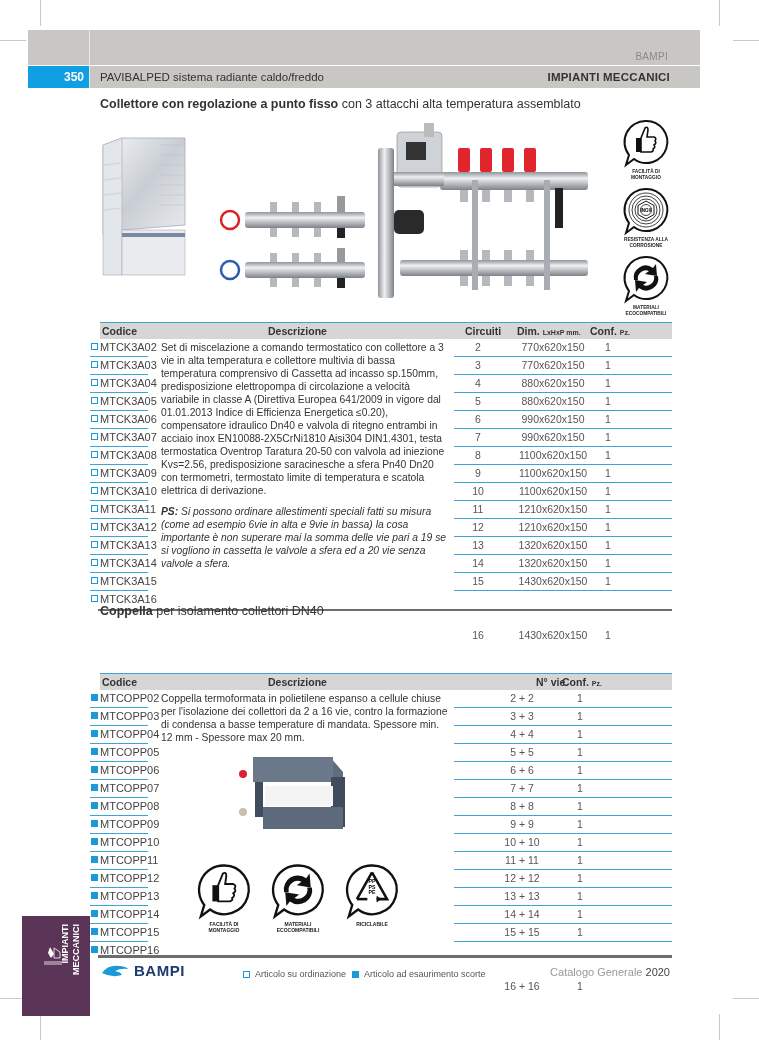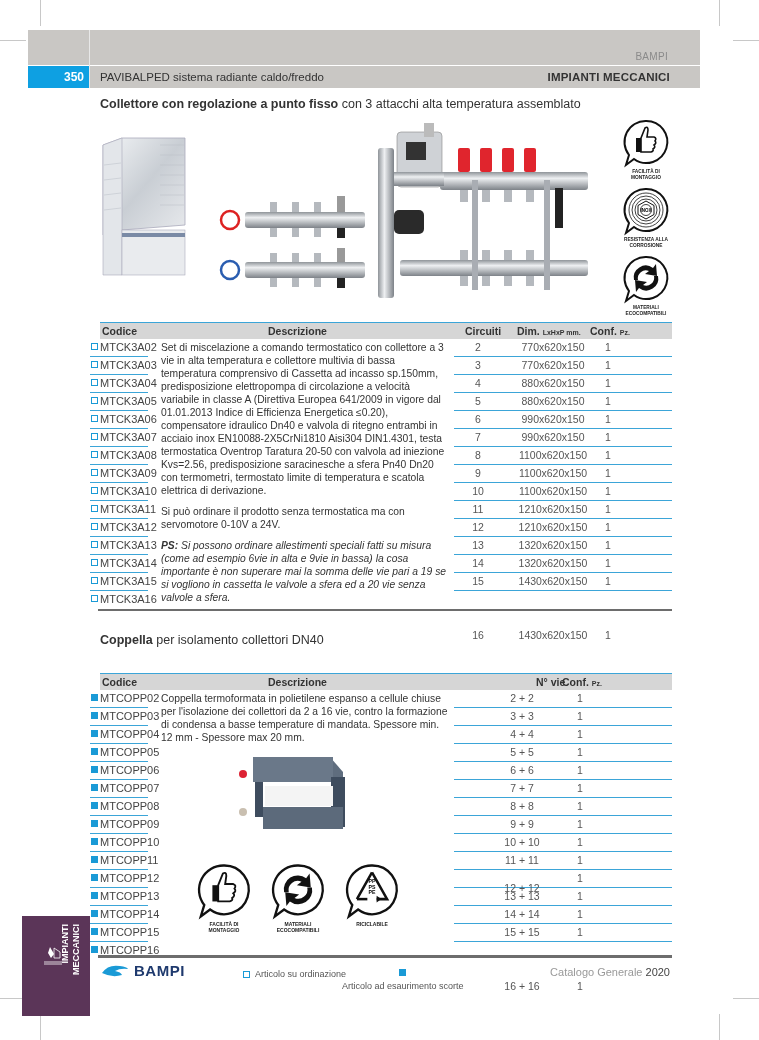--- a/index.html
+++ b/index.html
@@ -357,25 +357,24 @@
           <div class="c2" style="left:54px;width:90px;">1430x620x150</div>
           <div class="c3" style="left:140px;width:28px;">1</div>
         </div>
       </div>
     </div>
   <div class="tfoot"></div>
 </div>
 
 <div class="desc" style="left:161px;top:341px;width:290px;">
   <p>Set di miscelazione a comando termostatico con collettore a 3 vie in alta temperatura e collettore multivia di bassa temperatura comprensivo di Cassetta ad incasso sp.150mm, predisposizione elettropompa di circolazione a velocità variabile in classe A (Direttiva Europea 641/2009 in vigore dal 01.01.2013 Indice di Efficienza Energetica ≤0.20), compensatore idraulico Dn40 e valvola di ritegno entrambi in acciaio inox EN10088-2X5CrNi1810 Aisi304 DIN1.4301, testa termostatica Oventrop Taratura 20-50 con valvola ad iniezione Kvs=2.56, predisposizione saracinesche a sfera Pn40  Dn20 con termometri, termostato limite di temperatura e scatola elettrica di derivazione.</p>
-  <p style="margin-top:8px;">Si può ordinare il prodotto senza termostatica ma con servomotore 0-10V a 24V.</p>
   <p style="margin-top:8px;"><b><i>PS:</i></b><i> Si possono ordinare allestimenti speciali fatti su misura (come ad esempio 6vie in alta e 9vie in bassa) la cosa importante è non superare mai la somma delle vie pari a 19 se si vogliono in cassetta le valvole a sfera ed a 20 vie senza valvole a sfera.</i></p>
 </div>
 
-<div class="prod-title" style="top:633px;">
+<div class="prod-title" style="top:604px;">
   <b>Coppella</b><span> per isolamento collettori DN40</span>
 </div>
 
 <div class="tbl" style="top:673px;">
   <div class="thead">
     <div style="left:2px;">Codice</div>
     <div style="left:168px;">Descrizione</div>
     <div style="left:388px;padding-left:48px;">N° vie</div>
     <div style="left:462px;"><span>Conf.</span> <small>Pz.</small></div>
   </div>
@@ -446,21 +445,21 @@
       <div class="row">
         <div class="code"><span class="sq fill"></span><span>MTCOPP11</span></div>
         <div class="cell-line">
           <div class="c1" style="left:38px;width:60px;">11 + 11</div>
           <div class="c3" style="left:112px;width:28px;">1</div>
         </div>
       </div>
       <div class="row">
         <div class="code"><span class="sq fill"></span><span>MTCOPP12</span></div>
         <div class="cell-line">
-          <div class="c1" style="left:38px;width:60px;margin-top:10px;">12 + 12</div>
+          <div class="c1" style="left:38px;width:60px;">12 + 12</div>
           <div class="c3" style="left:112px;width:28px;">1</div>
         </div>
       </div>
       <div class="row">
         <div class="code"><span class="sq fill"></span><span>MTCOPP13</span></div>
         <div class="cell-line">
           <div class="c1" style="left:38px;width:60px;">13 + 13</div>
           <div class="c3" style="left:112px;width:28px;">1</div>
         </div>
       </div>
@@ -536,21 +535,21 @@
 <div class="logo">
   <svg width="30" height="16" viewBox="0 0 30 16">
     <path d="M2 10 Q8 1 20 3 Q27 4 28 6 Q20 5 15 8 Q21 9 22 12 Q12 15 2 10 Z" fill="#1a9ad6"></path>
   </svg>
   <span class="logo-text">BAMPI</span>
 </div>
 <div class="legend" style="left:243px;">
   <span class="sq open"></span>
   <span>Articolo su ordinazione</span>
 </div>
-<div class="legend" style="left:342px;flex-direction:column;">
+<div class="legend" style="left:352px;">
   <span class="sq fill"></span>
   <span>Articolo ad esaurimento scorte</span>
 </div>
 <div class="catalog">
   <span>Catalogo Generale</span> <b>2020</b>
 </div>
 
 <div class="side-tab"></div>
 <svg class="side-logo" viewBox="0 0 22 24">
   <path d="M8 3 L12 10 L9 14 L6 9 Z" fill="#fff"></path>

